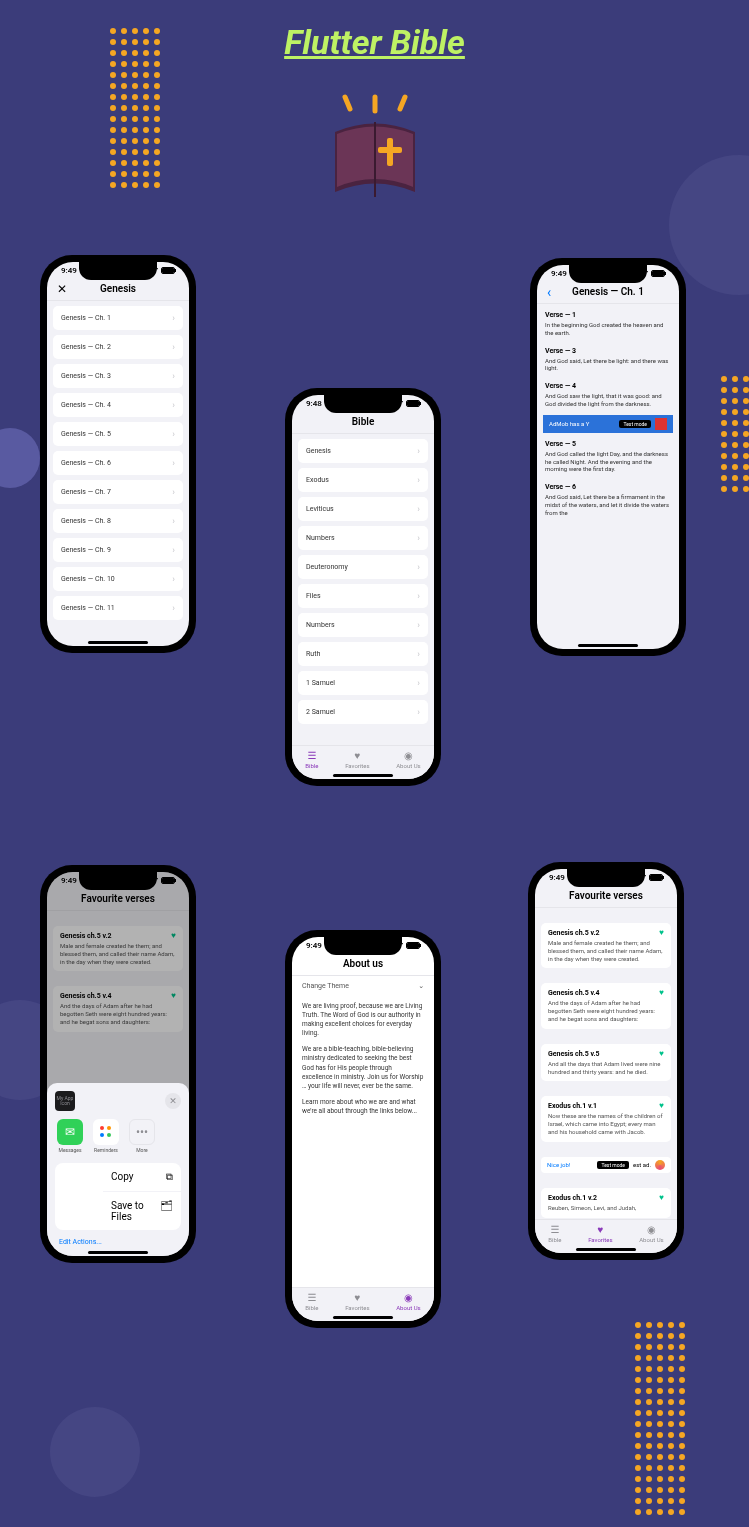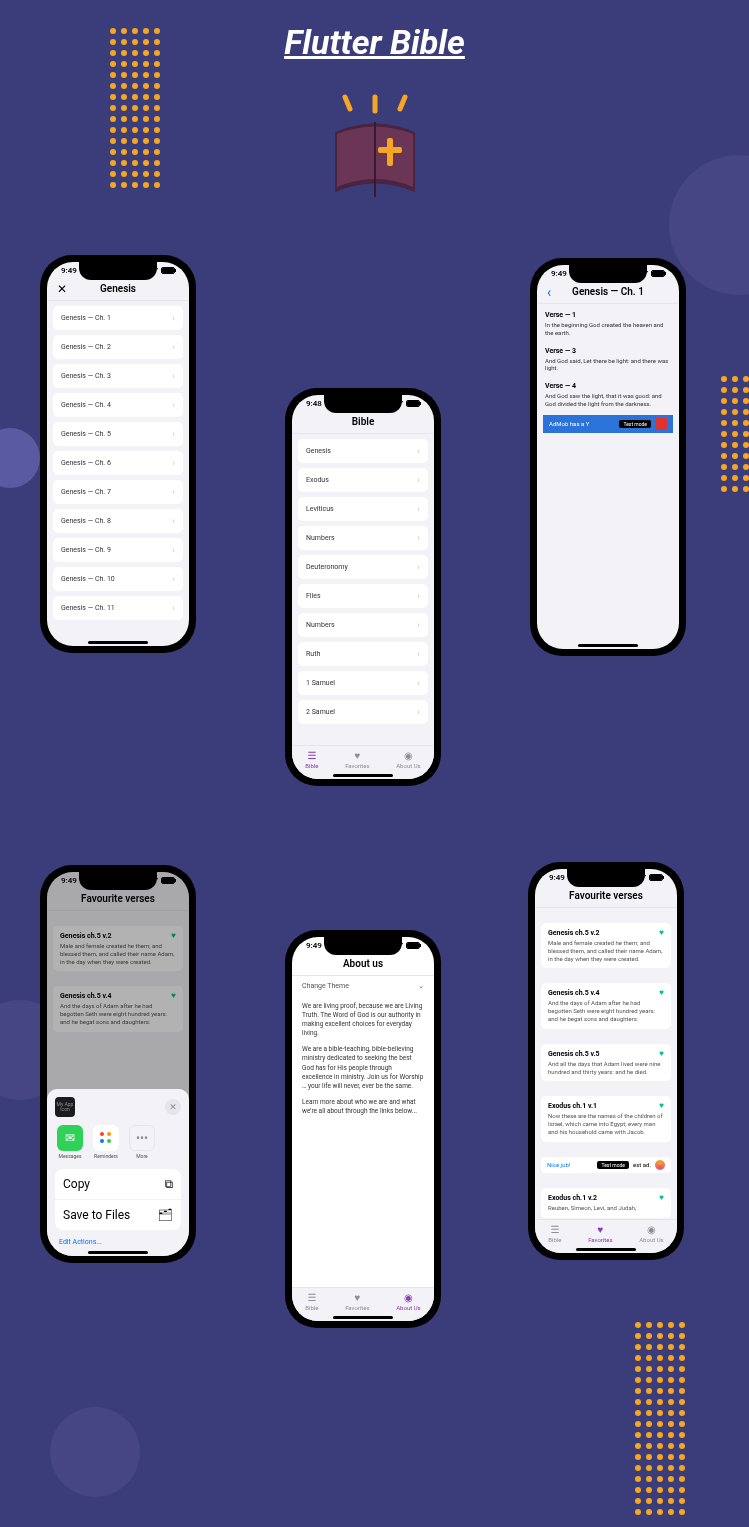--- a/index.html
+++ b/index.html
@@ -1,17 +1,17 @@
 <!DOCTYPE html>
 <html><head>
 <meta charset="utf-8">
 <style>
 *{margin:0;padding:0;box-sizing:border-box;}
 body{background:#3b3c7a;font-family:-apple-system,BlinkMacSystemFont,"Segoe UI",Roboto,sans-serif;width:749px;height:1527px;position:relative;overflow:hidden;}
-.title{text-align:center;color:#ffffff;font-size:34px;font-style:italic;font-weight:700;text-decoration:underline;padding-top:22px;}
+.title{text-align:center;color:#bef264;font-size:34px;font-style:italic;font-weight:700;text-decoration:underline;padding-top:22px;}
 .book-icon{width:100px;height:120px;margin:30px auto 0;position:relative;}
 .book-icon svg{width:100%;height:100%;}
 .dots-grid{position:absolute;display:grid;grid-template-columns:repeat(5,6px);grid-auto-rows:6px;gap:5px;}
 .dots-grid span{width:6px;height:6px;border-radius:50%;background:#f5a623;}
 .dots-top-left{top:28px;left:110px;}
 .dots-mid-right{top:376px;right:0;grid-template-columns:repeat(3,6px);}
 .dots-bot-right{top:1322px;right:64px;grid-template-rows:repeat(18,6px);}
 .circle-bg{position:absolute;border-radius:50%;background:rgba(100,100,160,0.25);}
 .c1{width:140px;height:140px;top:155px;right:-60px;}
 .c2{width:60px;height:60px;top:428px;left:-20px;background:rgba(120,120,200,0.5);}
@@ -76,21 +76,21 @@
 .share-head{display:flex;align-items:center;gap:6px;margin-bottom:8px;}
 .share-app-icon{width:20px;height:20px;background:#1c1c1e;border-radius:4px;display:flex;align-items:center;justify-content:center;font-size:5px;color:#8e8e93;text-align:center;line-height:1;}
 .share-close{margin-left:auto;width:16px;height:16px;border-radius:50%;background:#e5e5ea;display:flex;align-items:center;justify-content:center;font-size:9px;color:#8e8e93;}
 .share-apps{display:flex;gap:10px;margin-bottom:10px;padding-left:2px;}
 .share-app{display:flex;flex-direction:column;align-items:center;gap:2px;font-size:5px;color:#555;}
 .share-app-ico{width:26px;height:26px;border-radius:6px;display:flex;align-items:center;justify-content:center;font-size:12px;}
 .ico-msg{background:#30d158;color:#fff;}
 .ico-rem{background:#fff;}
 .ico-more{background:#f2f2f7;border:1px solid #e5e5ea;color:#8e8e93;}
 .share-actions{background:#fff;border-radius:8px;overflow:hidden;}
-.share-action{padding:8px;font-size:12px;display:flex;justify-content:space-between;align-items:center;border-bottom:1px solid #f2f2f7;}
+.share-action{padding:8px;font-size:10px;display:flex;justify-content:space-between;border-bottom:1px solid #f2f2f7;margin-left:48px;}
 .share-action:last-child{border:none;}
 .share-edit{padding:8px 4px 2px;font-size:7px;color:#007aff;}
 
 
 .p1{top:255px;left:40px;}
 .p2{top:388px;left:285px;}
 .p3{top:258px;left:530px;}
 .p4{top:865px;left:40px;}
 .p5{top:930px;left:285px;}
 .p6{top:862px;left:528px;}
@@ -511,20 +511,28 @@
           <div class="verse-text">And God said, Let there be light: and there was light.</div>
         </div>
         <div class="verse-plain">
           <div class="verse-title">Verse — 4</div>
           <div class="verse-text">And God saw the light, that it was good: and God divided the light from the darkness.</div>
         </div>
         <div class="ad-banner">
           <span>AdMob has a Y</span>
           <span class="tm">Test mode</span>
           <div class="red-tri"></div>
+        </div>
+        <div class="verse-plain">
+          <div class="verse-title">Verse — 5</div>
+          <div class="verse-text">And God called the light Day, and the darkness he called Night. And the evening and the morning were the first day.</div>
+        </div>
+        <div class="verse-plain">
+          <div class="verse-title">Verse — 6</div>
+          <div class="verse-text">And God said, Let there be a firmament in the midst of the waters, and let it divide the waters from the</div>
         </div>
       </div>
     <div class="home-ind"></div>
   </div>
 </div>
 
 <div class="phone p4">
   <div class="phone-inner">
     <div class="notch"></div>
     <div class="status-bar">

